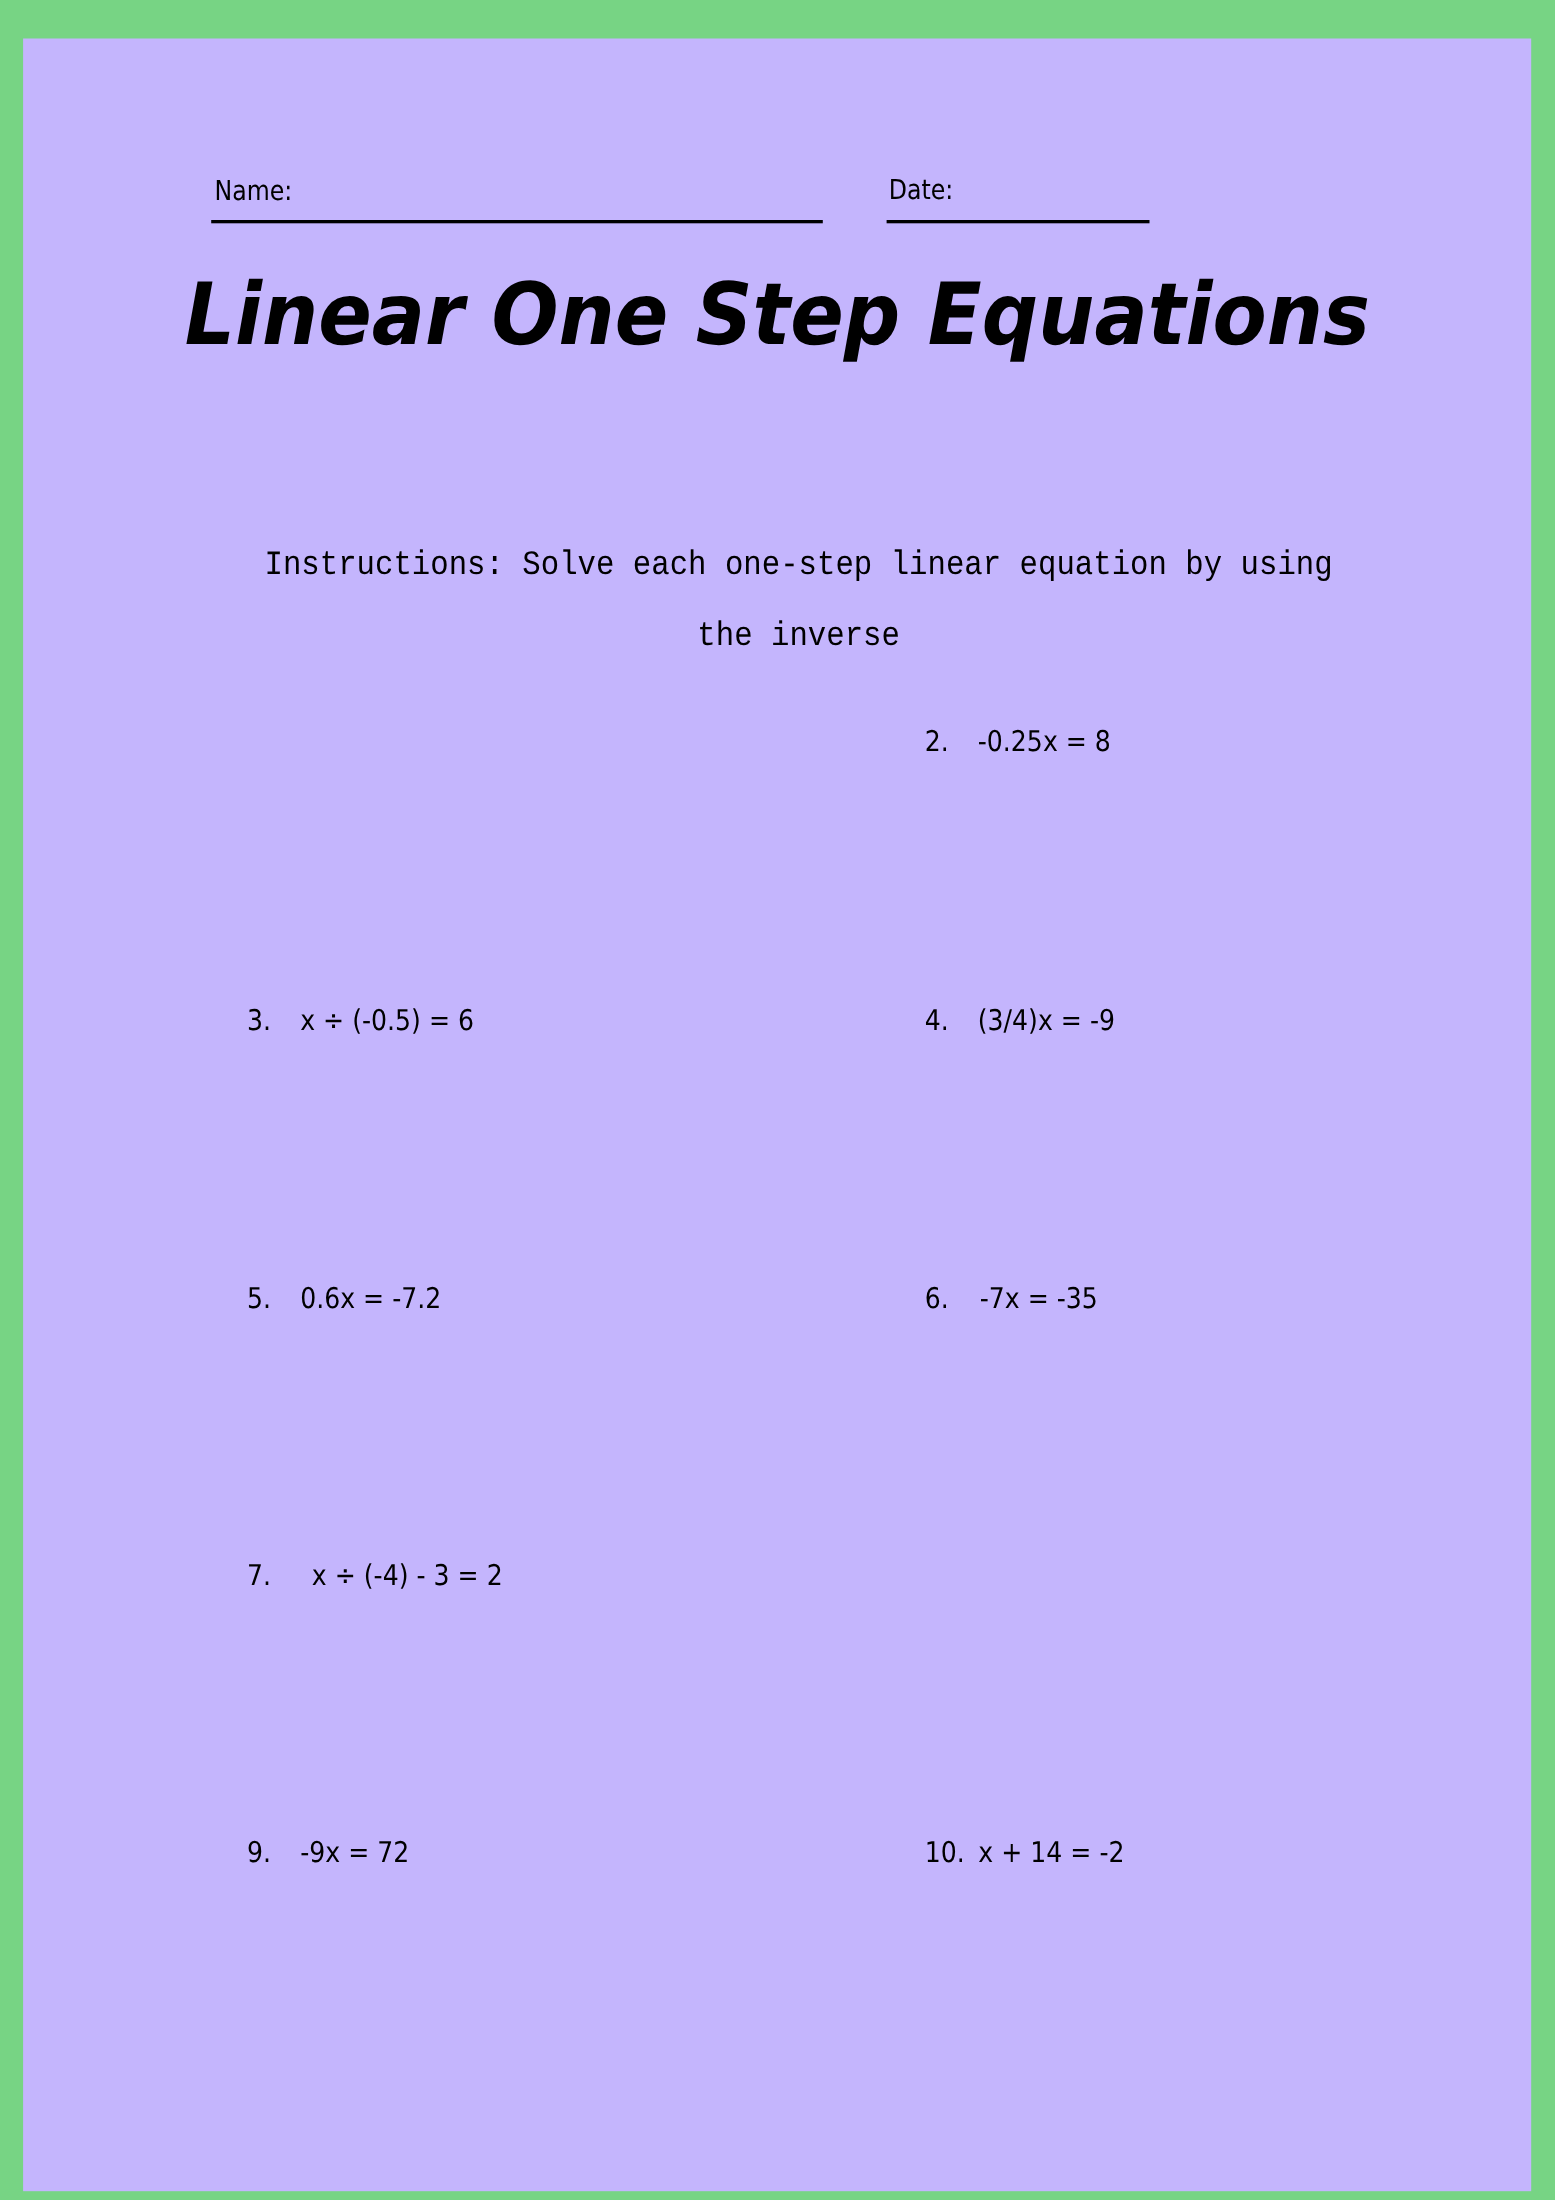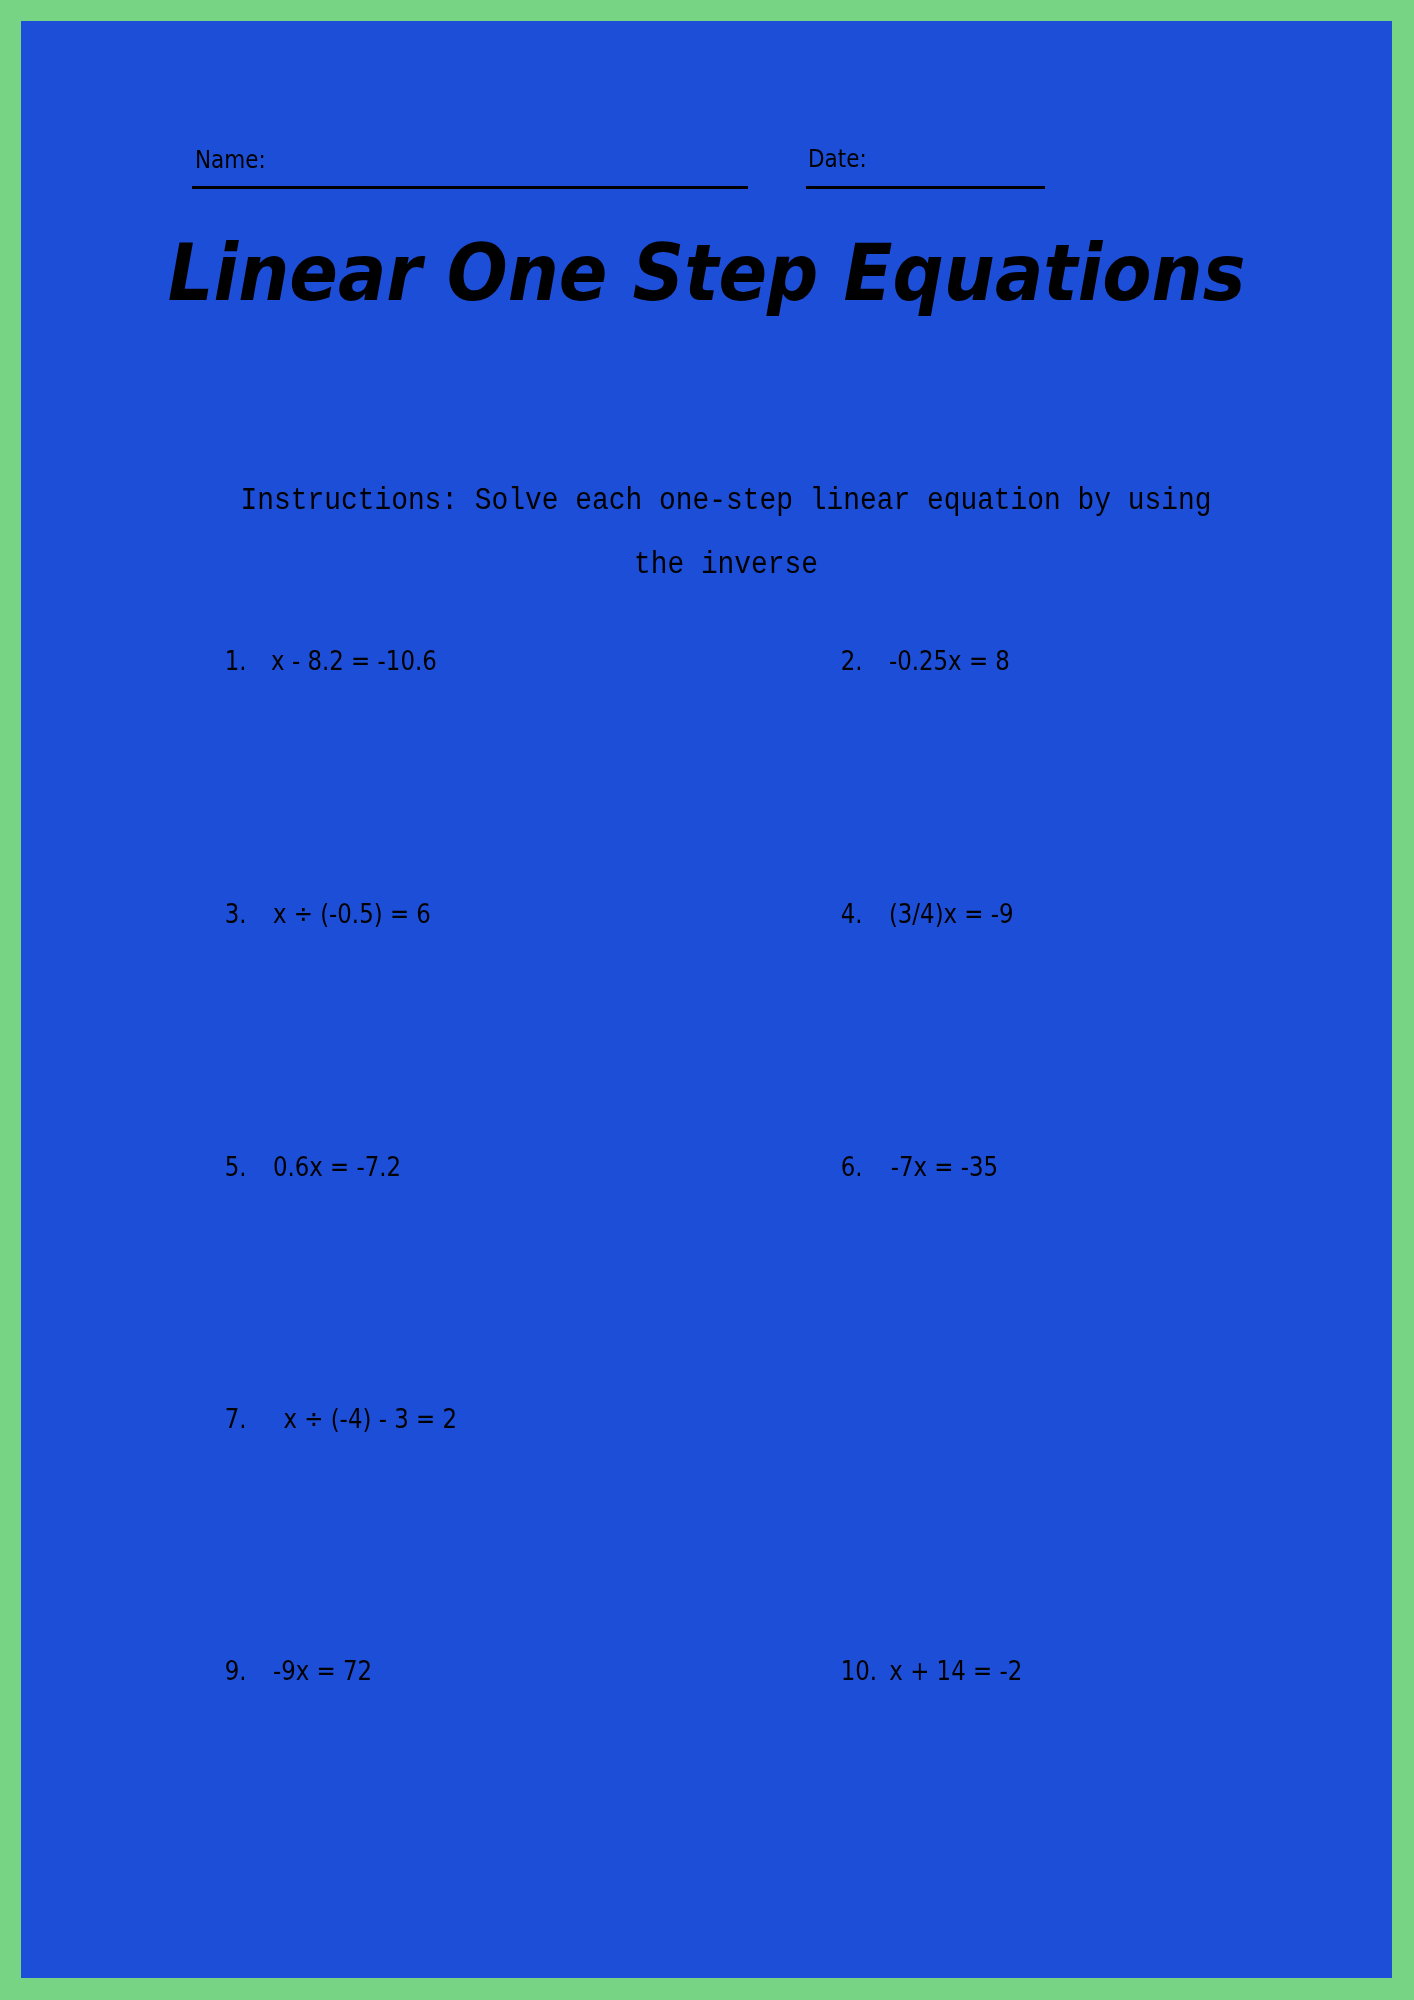--- a/index.html
+++ b/index.html
@@ -1,20 +1,20 @@
 <!DOCTYPE html>
 <html><head>
   <meta charset="utf-8">
   <style>
     * { box-sizing: border-box; margin: 0; padding: 0; }
     html, body { width: 1414px; height: 2000px; overflow: hidden; background: #77D484; }
     body { position: relative; font-family: "DejaVu Sans", sans-serif; color: #000; }
     .page {
-      position: absolute; left: 21px; top: 21px; width: 1371px; height: 1957px;
-      background: #1d4ed8;
+      position: absolute; left: 21px; top: 35px; width: 1371px; height: 1957px;
+      background: #c4b5fd;
     }
     .field-label {
       position: absolute; font-size: 25px; line-height: 30px;
       font-family: "DejaVu Sans", sans-serif; font-weight: normal;
       transform: scaleX(0.86); transform-origin: left center;
     }
     .field-line { position: absolute; height: 3px; background: #000; }
     .title {
       position: absolute; left: 0; width: 100%; text-align: center;
       font-family: "DejaVu Sans", sans-serif; font-weight: bold;
@@ -48,25 +48,20 @@
   <div class="field-line" style="left:785px; top:165px; width:239px;"></div>
 
   <div class="title" style="top:196px;">
     <span class="title-inner">Linear One Step Equations</span>
   </div>
 
   <div class="instructions" style="top:448px;">
     <span class="instr-inner">Instructions: Solve each one-step linear equation by using the inverse</span>
   </div>
 
-  <div class="problem" style="left:160px; top:595px;">
-    <span class="problem-text">
-      <span class="num">1.</span><span style="display:inline-block;width:28px"></span><span class="eq">x - 8.2 = -10.6</span>
-    </span>
-  </div>
   <div class="problem" style="left:776px; top:595px;">
     <span class="problem-text">
       <span class="num">2.</span><span style="display:inline-block;width:30px"></span><span class="eq">-0.25x = 8</span>
     </span>
   </div>
 
   <div class="problem" style="left:160px; top:848px;">
     <span class="problem-text">
       <span class="num">3.</span><span style="display:inline-block;width:30px"></span><span class="eq">x ÷ (-0.5) = 6</span>
     </span>

